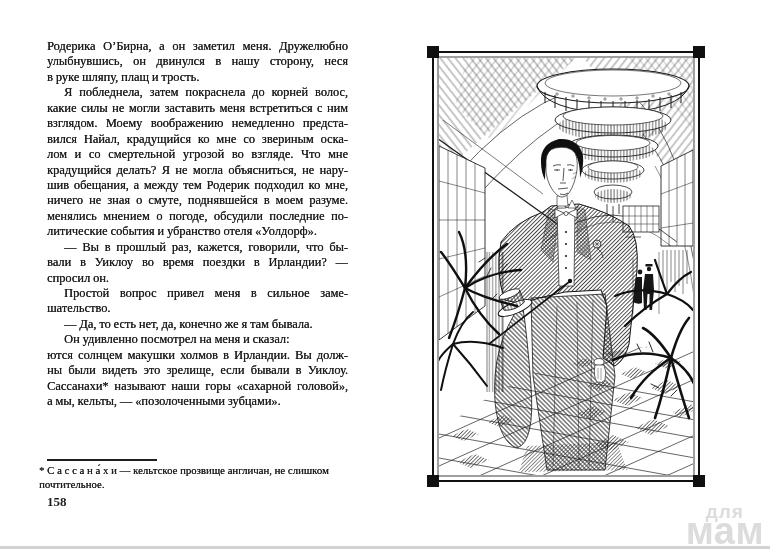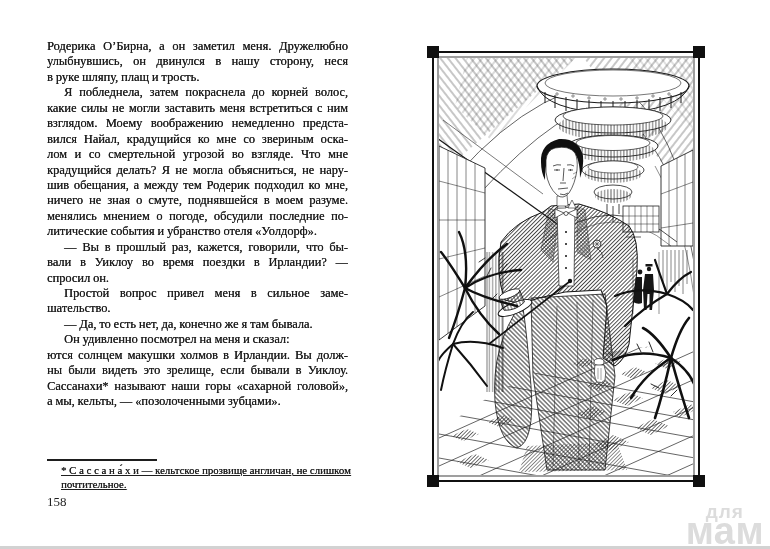--- a/index.html
+++ b/index.html
@@ -13,23 +13,23 @@
   .textcol{position:absolute;left:47px;top:39px;width:301px;}
   .line{
     font-size:12.4px;line-height:15.45px;height:15.45px;overflow:hidden;
     text-align:justify;text-align-last:justify;
     text-shadow:0.2px 0 0 currentColor;
     word-spacing:-0.2px;
   }
   .line.end{text-align-last:left;}
   .line.indent{text-indent:17px;}
   .footnote-rule{position:absolute;left:47px;top:459px;width:110px;height:2px;background:#1e1e1e;}
-  .footnote{position:absolute;left:61px;top:464px;width:301px;text-decoration:underline;}
+  .footnote{position:absolute;left:39px;top:464px;width:301px;}
   .fline{font-size:10.8px;line-height:13.6px;text-shadow:0.15px 0 0 currentColor;}
-  .pagenum{position:absolute;left:47px;top:494px;font-size:13px;font-weight:normal;}
+  .pagenum{position:absolute;left:47px;top:494px;font-size:13px;font-weight:bold;}
   
   .illustration{position:absolute;left:427px;top:46px;width:278px;height:441px;}
   .illustration svg{display:block;width:100%;height:100%;}
   
   .watermark{
     position:absolute;right:6px;bottom:5px;text-align:center;
     font-family:"Liberation Sans", sans-serif;font-weight:bold;color:#dcdcdc;
     user-select:none;
   }
   .wm1{font-size:19px;line-height:15px;letter-spacing:1px;}

